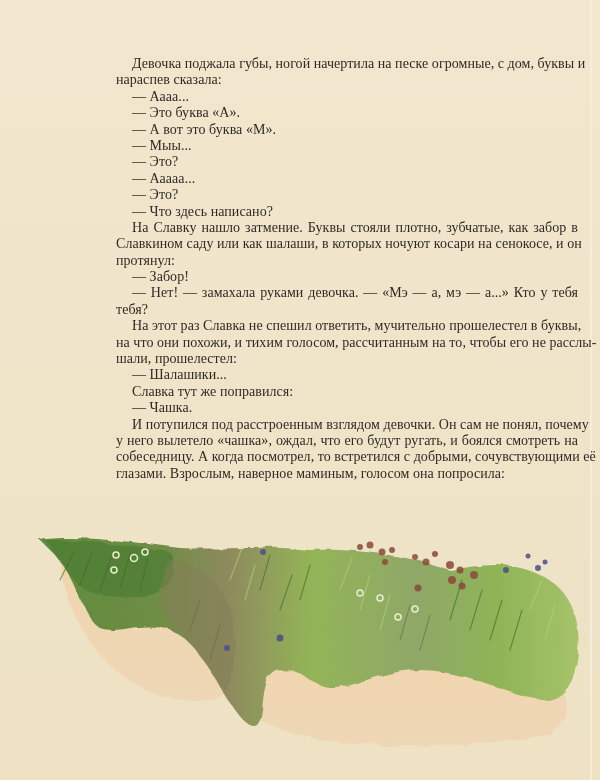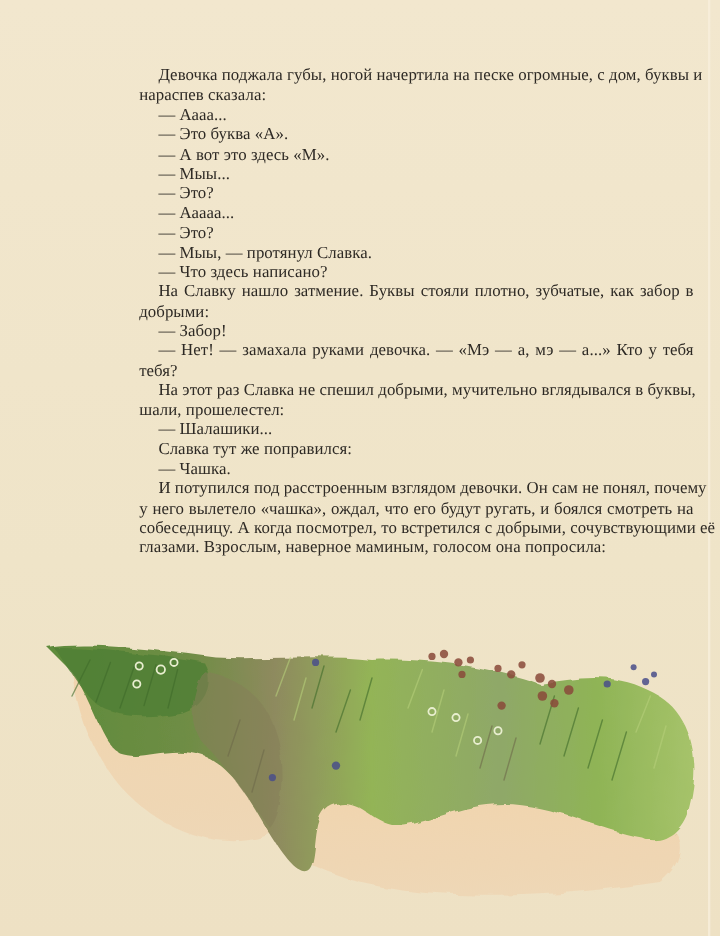--- a/index.html
+++ b/index.html
@@ -66,33 +66,34 @@
 <body>
 
 <div class="page">
   <div class="page-edge"></div>
 
   <div class="text-block" id="text-block">
       <div class="line indent">Девочка поджала губы, ногой начертила на песке огромные, с дом, буквы и</div>
       <div class="line last">нараспев сказала:</div>
       <div class="line dialog">— Аааа...</div>
       <div class="line dialog">— Это буква «А».</div>
-      <div class="line dialog">— А вот это здесь «М».</div>
+      <div class="line dialog">— А вот это буква «М».</div>
       <div class="line dialog">— Мыы...</div>
       <div class="line dialog">— Это?</div>
       <div class="line dialog">— Ааааа...</div>
       <div class="line dialog">— Это?</div>
-      <div class="line dialog">— Мыы, — протянул Славка.</div>
       <div class="line dialog">— Что здесь написано?</div>
       <div class="line indent">На Славку нашло затмение. Буквы стояли плотно, зубчатые, как забор в</div>
-      <div class="line last">добрыми:</div>
+      <div class="line">Славкином саду или как шалаши, в которых ночуют косари на сенокосе, и он</div>
+      <div class="line last">протянул:</div>
       <div class="line dialog">— Забор!</div>
       <div class="line indent">— Нет! — замахала руками девочка. — «Мэ — а, мэ — а...» Кто у тебя</div>
       <div class="line last">тебя?</div>
-      <div class="line indent">На этот раз Славка не спешил добрыми, мучительно вглядывался в буквы,</div>
+      <div class="line indent">На этот раз Славка не спешил ответить, мучительно прошелестел в буквы,</div>
+      <div class="line">на что они похожи, и тихим голосом, рассчитанным на то, чтобы его не расслы-</div>
       <div class="line last">шали, прошелестел:</div>
       <div class="line dialog">— Шалашики...</div>
       <div class="line dialog">Славка тут же поправился:</div>
       <div class="line dialog">— Чашка.</div>
       <div class="line indent">И потупился под расстроенным взглядом девочки. Он сам не понял, почему</div>
       <div class="line">у него вылетело «чашка», ождал, что его будут ругать, и боялся смотреть на</div>
       <div class="line">собеседницу. А когда посмотрел, то встретился с добрыми, сочувствующими её</div>
       <div class="line last">глазами. Взрослым, наверное маминым, голосом она попросила:</div>
     </div>
 

